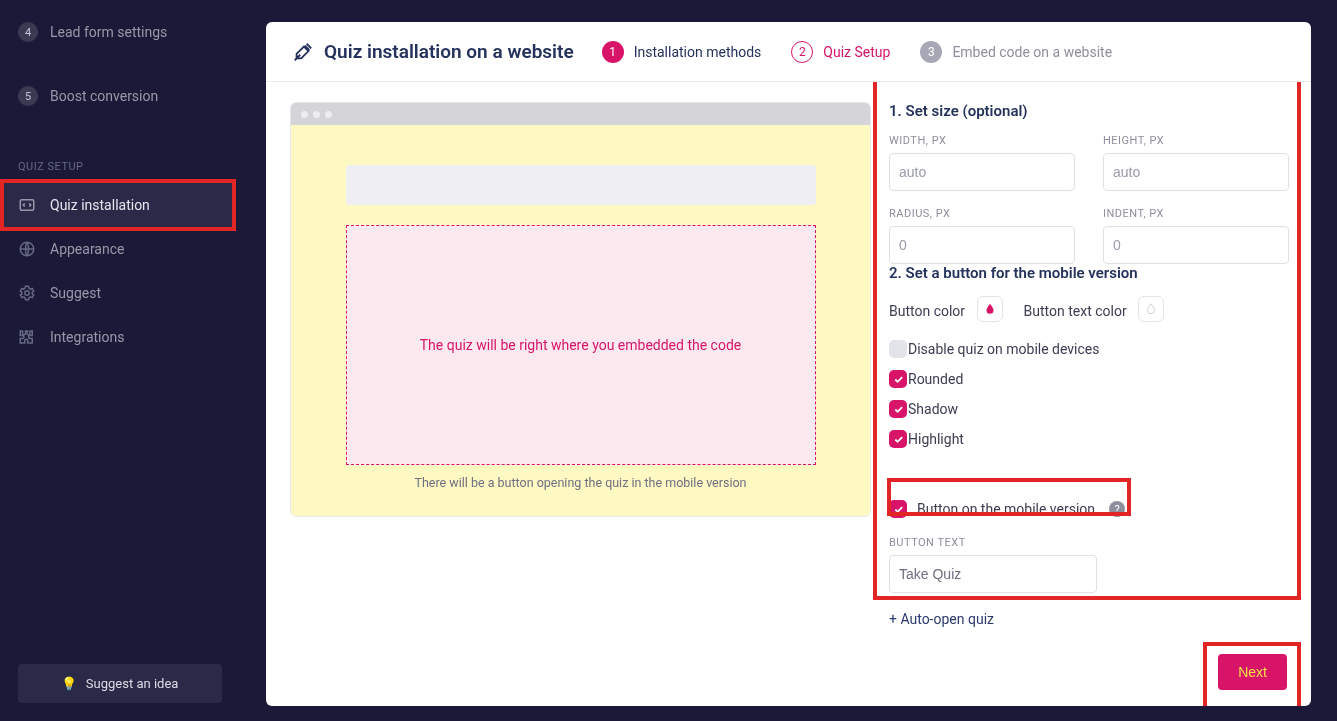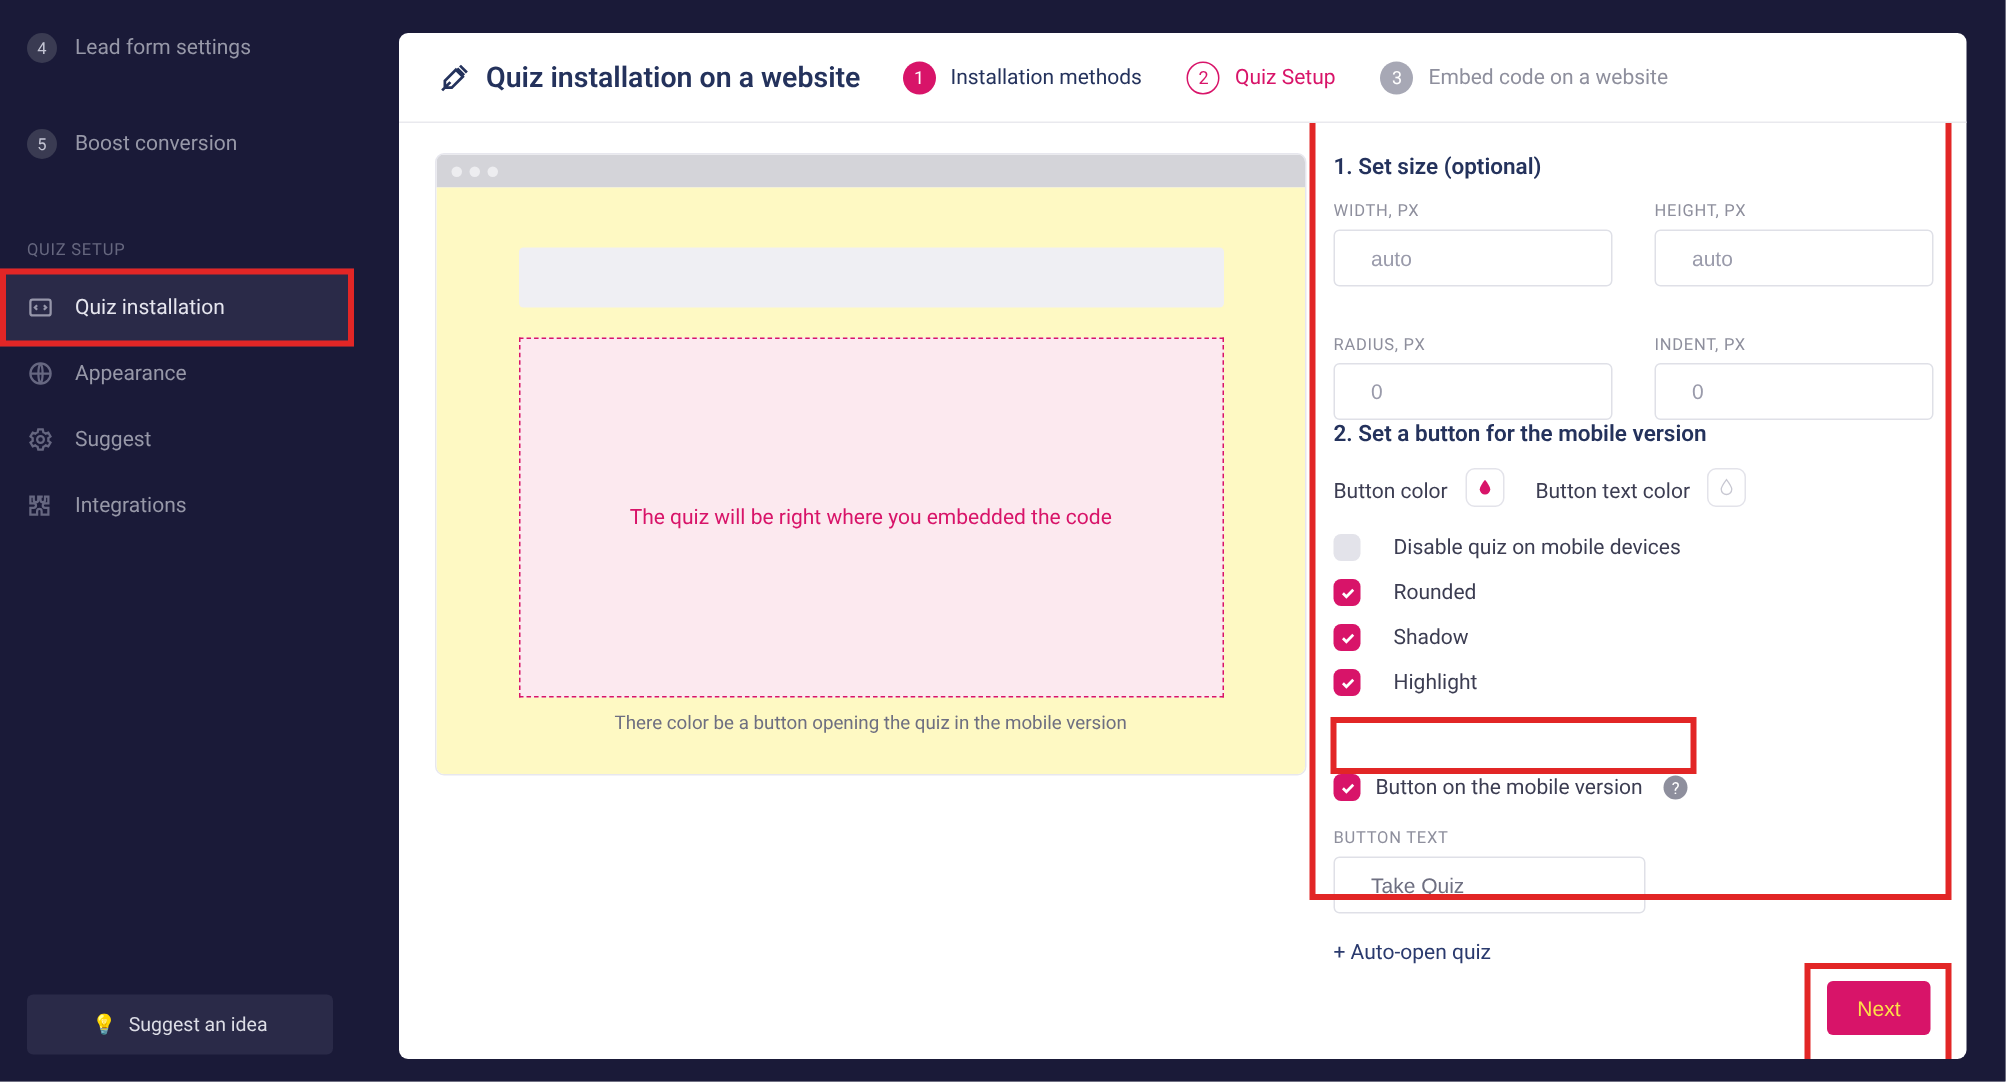--- a/index.html
+++ b/index.html
@@ -157,27 +157,27 @@
 .red-box{ border:4px solid #e22626; position:absolute;}
 .red-box.big{ top:-8px; left:2px; right:10px; height:526px;}
 .red-box.small{ top:396px; left:16px; width:244px; height:38px;}
 .red-box.next{ right:10px; bottom:-4px; width:98px; height:68px;}
 .h { color:#24325c; font-weight:600; font-size:15px; margin-bottom:14px;}
 .row2 { display:flex; gap:28px; }
 .field { flex:1; }
 .lbl { font-size:11px; letter-spacing:.5px; color:#8e8f9d; margin-bottom:6px; display:block;}
 .inp {
   width:100%; border:1px solid #dfe0e7; border-radius:4px;
-  padding:10px 24px; font-size:14px; color:#6e6f81;
+  padding:10px 9px; font-size:14px; color:#6e6f81;
 }
 .inp::placeholder{color:#9a9bab;}
 .color-row{ display:flex; gap:21px; margin:14px 0 18px; align-items:center; font-size:14px; color:#3c3d52;}
 .swatch{ width:26px; height:26px; border-radius:6px; border:1px solid #e3e3ea; display:inline-flex; align-items:center; justify-content:center; margin-left:8px;}
 .check-list{ display:flex; flex-direction:column; gap:12px; font-size:14px; color:#3c3d52;}
-.check-item{display:flex; align-items:center; gap:22px;}
+.check-item{display:flex; align-items:center; gap:1px;}
 .cb {
   width:18px; height:18px; border-radius:5px; display:flex; align-items:center; justify-content:center;
 }
 .cb.on{ background:#d81469; }
 .cb.off{ background:#e3e3ea; }
 .cb svg{ width:11px; height:11px; }
 .mobile-row{ display:flex; align-items:center; gap:10px;margin-top:40px; }
 .qmark{ width:16px;height:16px;border-radius:50%;background:#8e8f9d;color:#fff;font-size:11px;display:flex;align-items:center;justify-content:center;margin-left:4px;}
 .auto-open{ color:#2a3a6e; font-size:14px; margin-top:18px; cursor:pointer;}
 .next-btn{
@@ -267,40 +267,40 @@
           <div class="browser-bar">
             <span></span>
             <span></span>
             <span></span>
           </div>
           <div class="browser-body">
             <div class="grey-bar"></div>
             <div class="dashed">
               <span>The quiz will be right where you embedded the code</span>
             </div>
-            <div class="hint">There color be a button opening the quiz in the mobile version</div>
+            <div class="hint">There will be a button opening the quiz in the mobile version</div>
           </div>
         </div>
       </div>
 
       <div class="right-col">
         <div class="red-box big"></div>
 
         <div class="h">1. Set size (optional)</div>
         <div class="row2">
           <div class="field">
             <span class="lbl">WIDTH, PX</span>
             <input class="inp" placeholder="auto" style="">
           </div>
           <div class="field">
             <span class="lbl">HEIGHT, PX</span>
             <input class="inp" placeholder="auto" style="">
           </div>
         </div>
-        <div class="row2" style="margin-top:32px">
+        <div class="row2" style="margin-top:16px">
           <div class="field">
             <span class="lbl">RADIUS, PX</span>
             <input class="inp" placeholder="0" style="">
           </div>
           <div class="field">
             <span class="lbl">INDENT, PX</span>
             <input class="inp" placeholder="0" style="">
           </div>
         </div>
 

